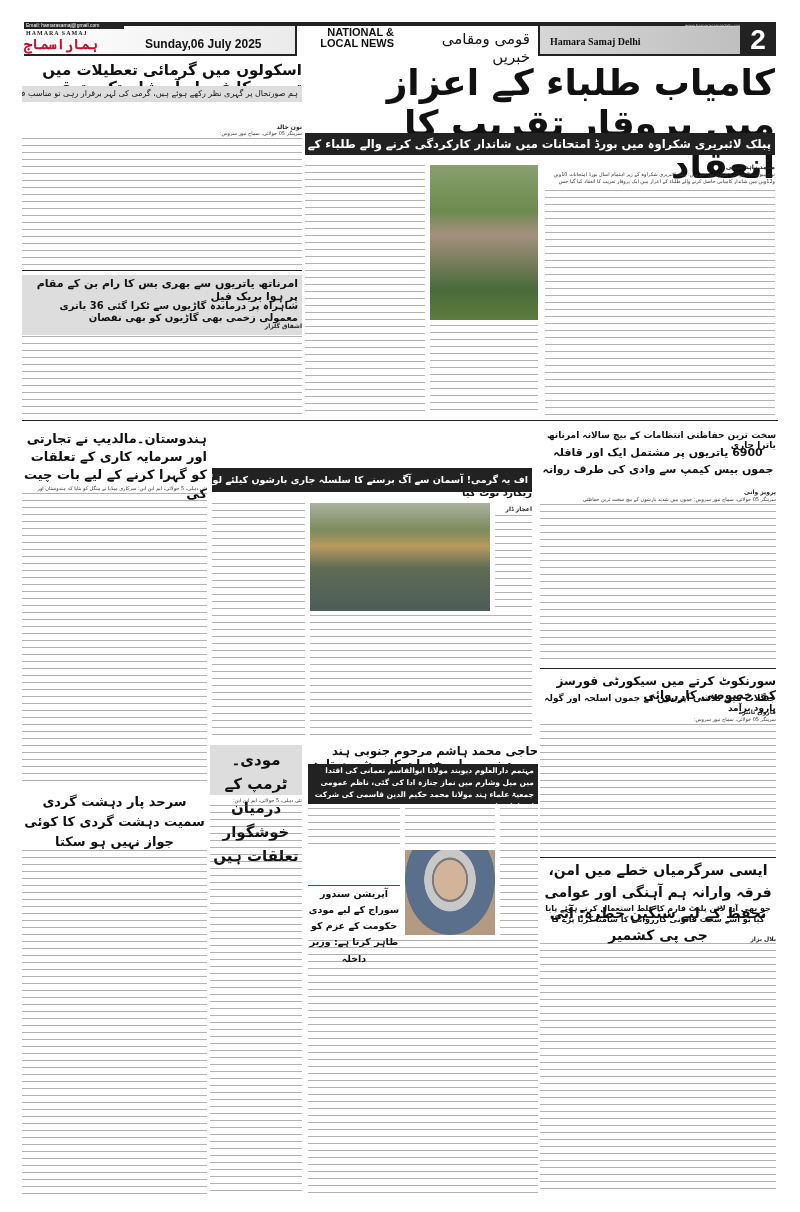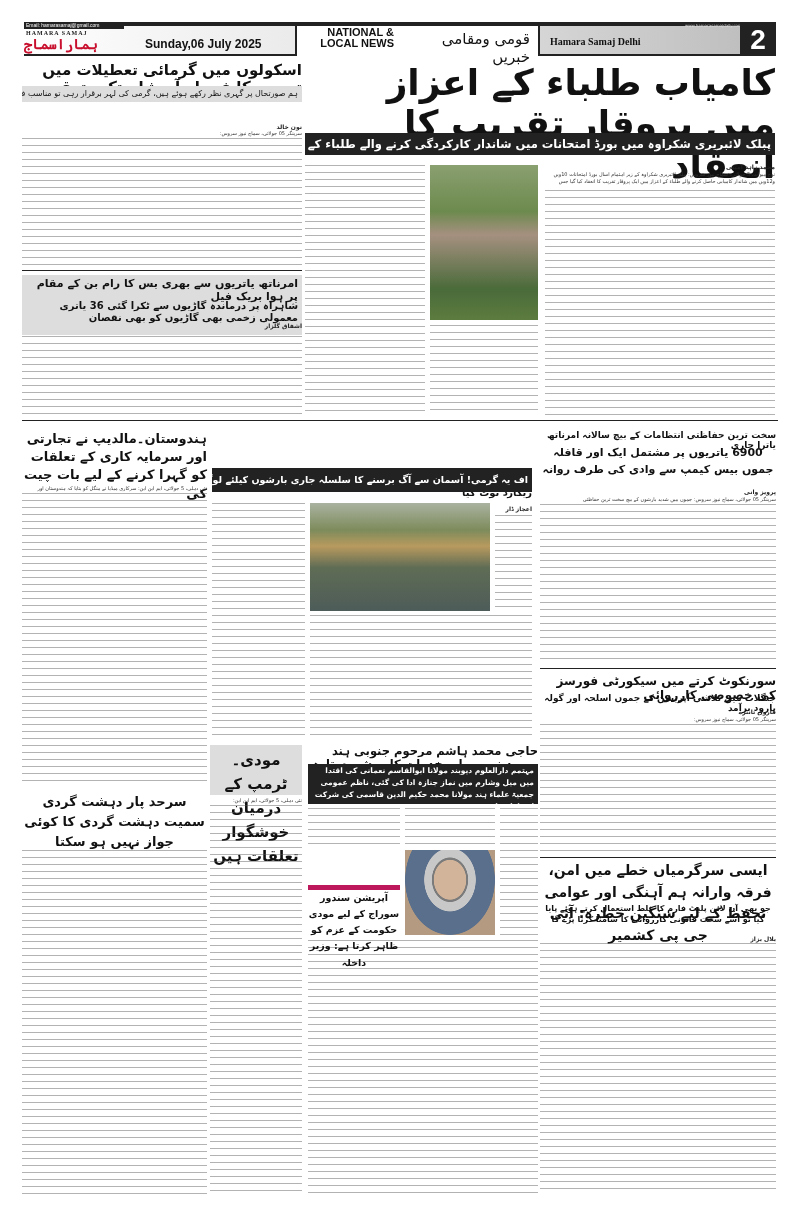--- a/index.html
+++ b/index.html
@@ -105,16 +105,16 @@
 <div class="abs lines" style="left:210px;top:805px;width:92px;height:390px;"></div>
 
 <div class="abs h1 rtl" style="left:308px;top:745px;width:230px;font-size:11.5px;">حاجی محمد ہاشم مرحوم جنوبی ہند میں دینی و ملی خدمات کا روشن ستارہ تھے</div>
 <div class="abs bar rtl" style="left:308px;top:764px;width:230px;font-size:7.5px;line-height:12px;height:40px;overflow:hidden;">مہتمم دارالعلوم دیوبند مولانا ابوالقاسم نعمانی کی اقتدا میں میل وشارم میں نماز جنازہ ادا کی گئی، ناظم عمومی جمعیۃ علماء ہند مولانا محمد حکیم الدین قاسمی کی شرکت اور اہل خانہ سے تعزیت</div>
 <div class="abs photo3" style="left:405px;top:850px;width:90px;height:85px;"></div>
 <div class="abs lines" style="left:308px;top:808px;width:92px;height:40px;"></div>
 <div class="abs lines" style="left:500px;top:808px;width:38px;height:130px;"></div>
 <div class="abs lines" style="left:405px;top:808px;width:90px;height:38px;"></div>
 <div class="abs lines" style="left:308px;top:940px;width:230px;height:255px;"></div>
 
-<div class="abs h1 rtl" style="left:308px;top:885px;width:92px;font-size:9.5px;line-height:1.7;text-align:center;border-top:5px solid #be185d;">آپریشن سندور سوراج کے لیے مودی حکومت کے عزم کو ظاہر کرتا ہے: وزیر داخلہ</div>
+<div class="abs h1 rtl" style="left:308px;top:885px;width:92px;font-size:9.5px;line-height:1.7;text-align:center;border-top:1px solid #be185d;">آپریشن سندور سوراج کے لیے مودی حکومت کے عزم کو ظاہر کرتا ہے: وزیر داخلہ</div>
 
 <div class="abs h1 rtl" style="left:22px;top:792px;width:185px;font-size:13px;line-height:1.55;text-align:center;">سرحد پار دہشت گردی سمیت دہشت گردی کا کوئی جواز نہیں ہو سکتا</div>
 <div class="abs lines" style="left:22px;top:850px;width:185px;height:345px;"></div>
 
 </body></html>

